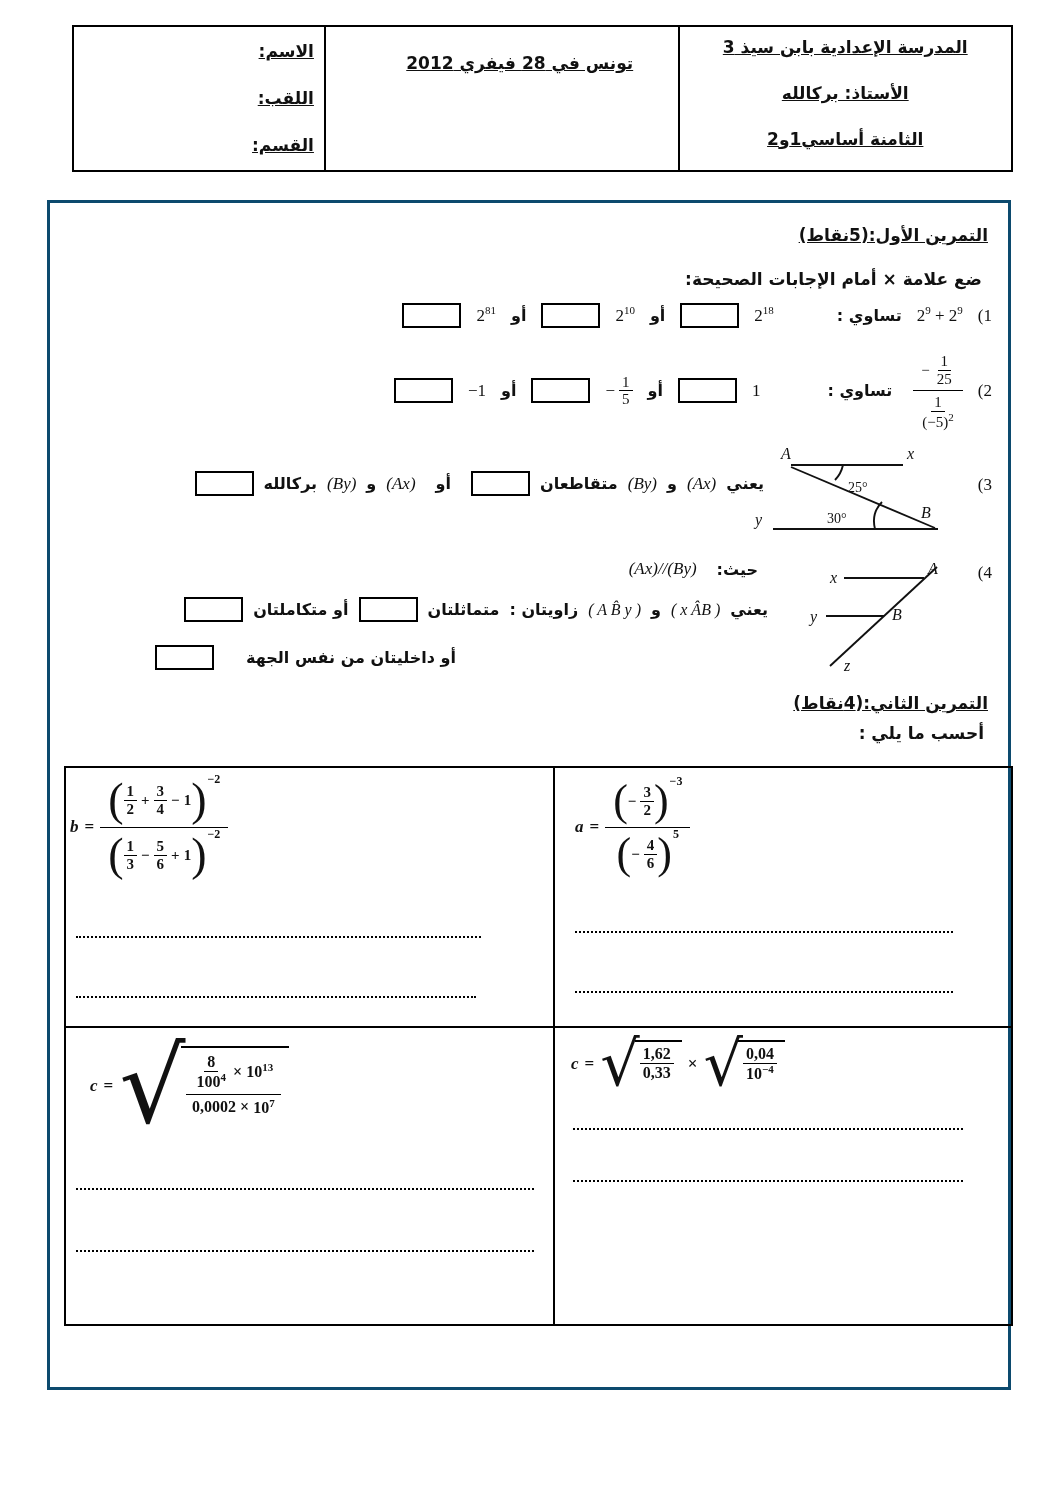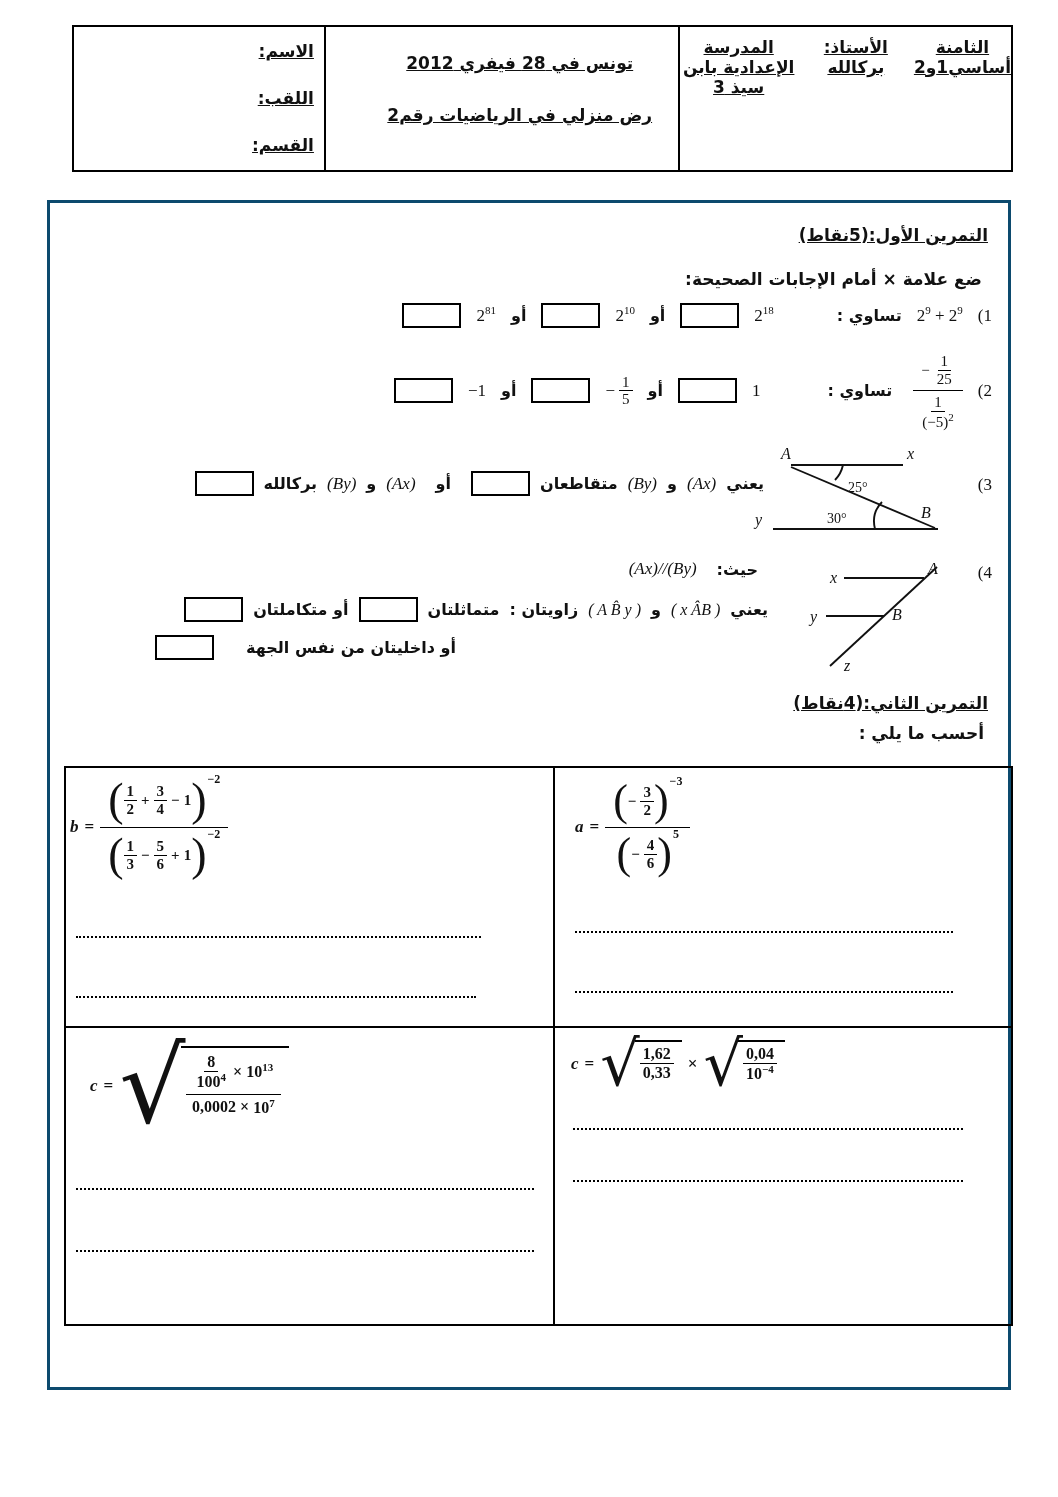--- a/index.html
+++ b/index.html
@@ -6,21 +6,21 @@
   .page{position:relative;width:1058px;height:1497px;background:#ffffff;overflow:hidden;
         font-family:"DejaVu Sans",sans-serif;color:#111;}
   
   .hdr{position:absolute;left:72px;top:25px;width:941px;height:147px;border:2px solid #000;
        display:flex;box-sizing:border-box;}
   .hcell{box-sizing:border-box;height:100%;}
   .hcell.names{width:253px;border-right:2px solid #000;padding:14px 10px 0 0;text-align:right;
        display:flex;flex-direction:column;gap:27px;}
   .hcell.mid{width:355px;border-right:2px solid #000;padding-top:26px;text-align:center;
        display:flex;flex-direction:column;gap:32px;padding-left:36px;}
-  .hcell.school{width:333px;padding-top:10px;text-align:center;display:flex;flex-direction:row;gap:26px;}
+  .hcell.school{width:333px;padding-top:10px;text-align:center;display:flex;flex-direction:column;gap:26px;}
   .hline{font-weight:700;font-size:17px;text-decoration:underline;direction:rtl;}
   
   .main{position:absolute;left:47px;top:200px;width:964px;height:1190px;border:3px solid #0c4a6e;
         box-sizing:border-box;}
   .abs{position:absolute;}
   .ar{direction:rtl;font-weight:700;font-size:16px;}
   .title{font-weight:700;font-size:17px;text-decoration:underline;direction:rtl;}
   .math{font-family:"Liberation Serif",serif;font-size:17px;direction:ltr;unicode-bidi:isolate;}
   .it{font-style:italic;}
   sup.e{font-size:11px;line-height:1;}
@@ -64,21 +64,20 @@
 <div class="page">
 
   <div class="hdr">
     <div class="hcell names">
       <div class="hline">الاسم:</div>
       <div class="hline">اللقب:</div>
       <div class="hline">القسم:</div>
     </div>
     <div class="hcell mid">
       <div class="hline">تونس في 28 فيفري 2012</div>
-      <div class="hline">رض منزلي في الرياضيات رقم2</div>
     </div>
     <div class="hcell school">
       <div class="hline">المدرسة الإعدادية بابن سيذ 3</div>
       <div class="hline">الأستاذ: بركالله</div>
       <div class="hline">الثامنة أساسي1و2</div>
     </div>
   </div>
 
   <div class="main">
 
@@ -187,21 +186,21 @@
       <span class="ar">يعني</span>
       <span class="math it" style="font-size:16px;">( x ÂB )</span>
       <span class="ar">و</span>
       <span class="math it" style="font-size:16px;">( A B̂ y )</span>
       <span class="ar">زاويتان :</span>
       <span class="ar">متماثلتان</span>
       <span class="cbox"></span>
       <span class="ar">أو متكاملتان</span>
       <span class="cbox"></span>
     </div>
-    <div class="abs qrow" style="top:432px;right:552px;gap:32px;">
+    <div class="abs qrow" style="top:442px;right:552px;gap:32px;">
       <span class="ar">أو داخليتان من نفس الجهة</span>
       <span class="cbox"></span>
     </div>
 
     <div class="abs title" style="top:490px;right:20px;margin-left:48px;">التمرين الثاني:(4نقاط)</div>
     <div class="abs ar" style="top:520px;right:24px;font-size:17px;">أحسب ما يلي :</div>
 
     <div class="ftable">
 
       <div class="fcell">

